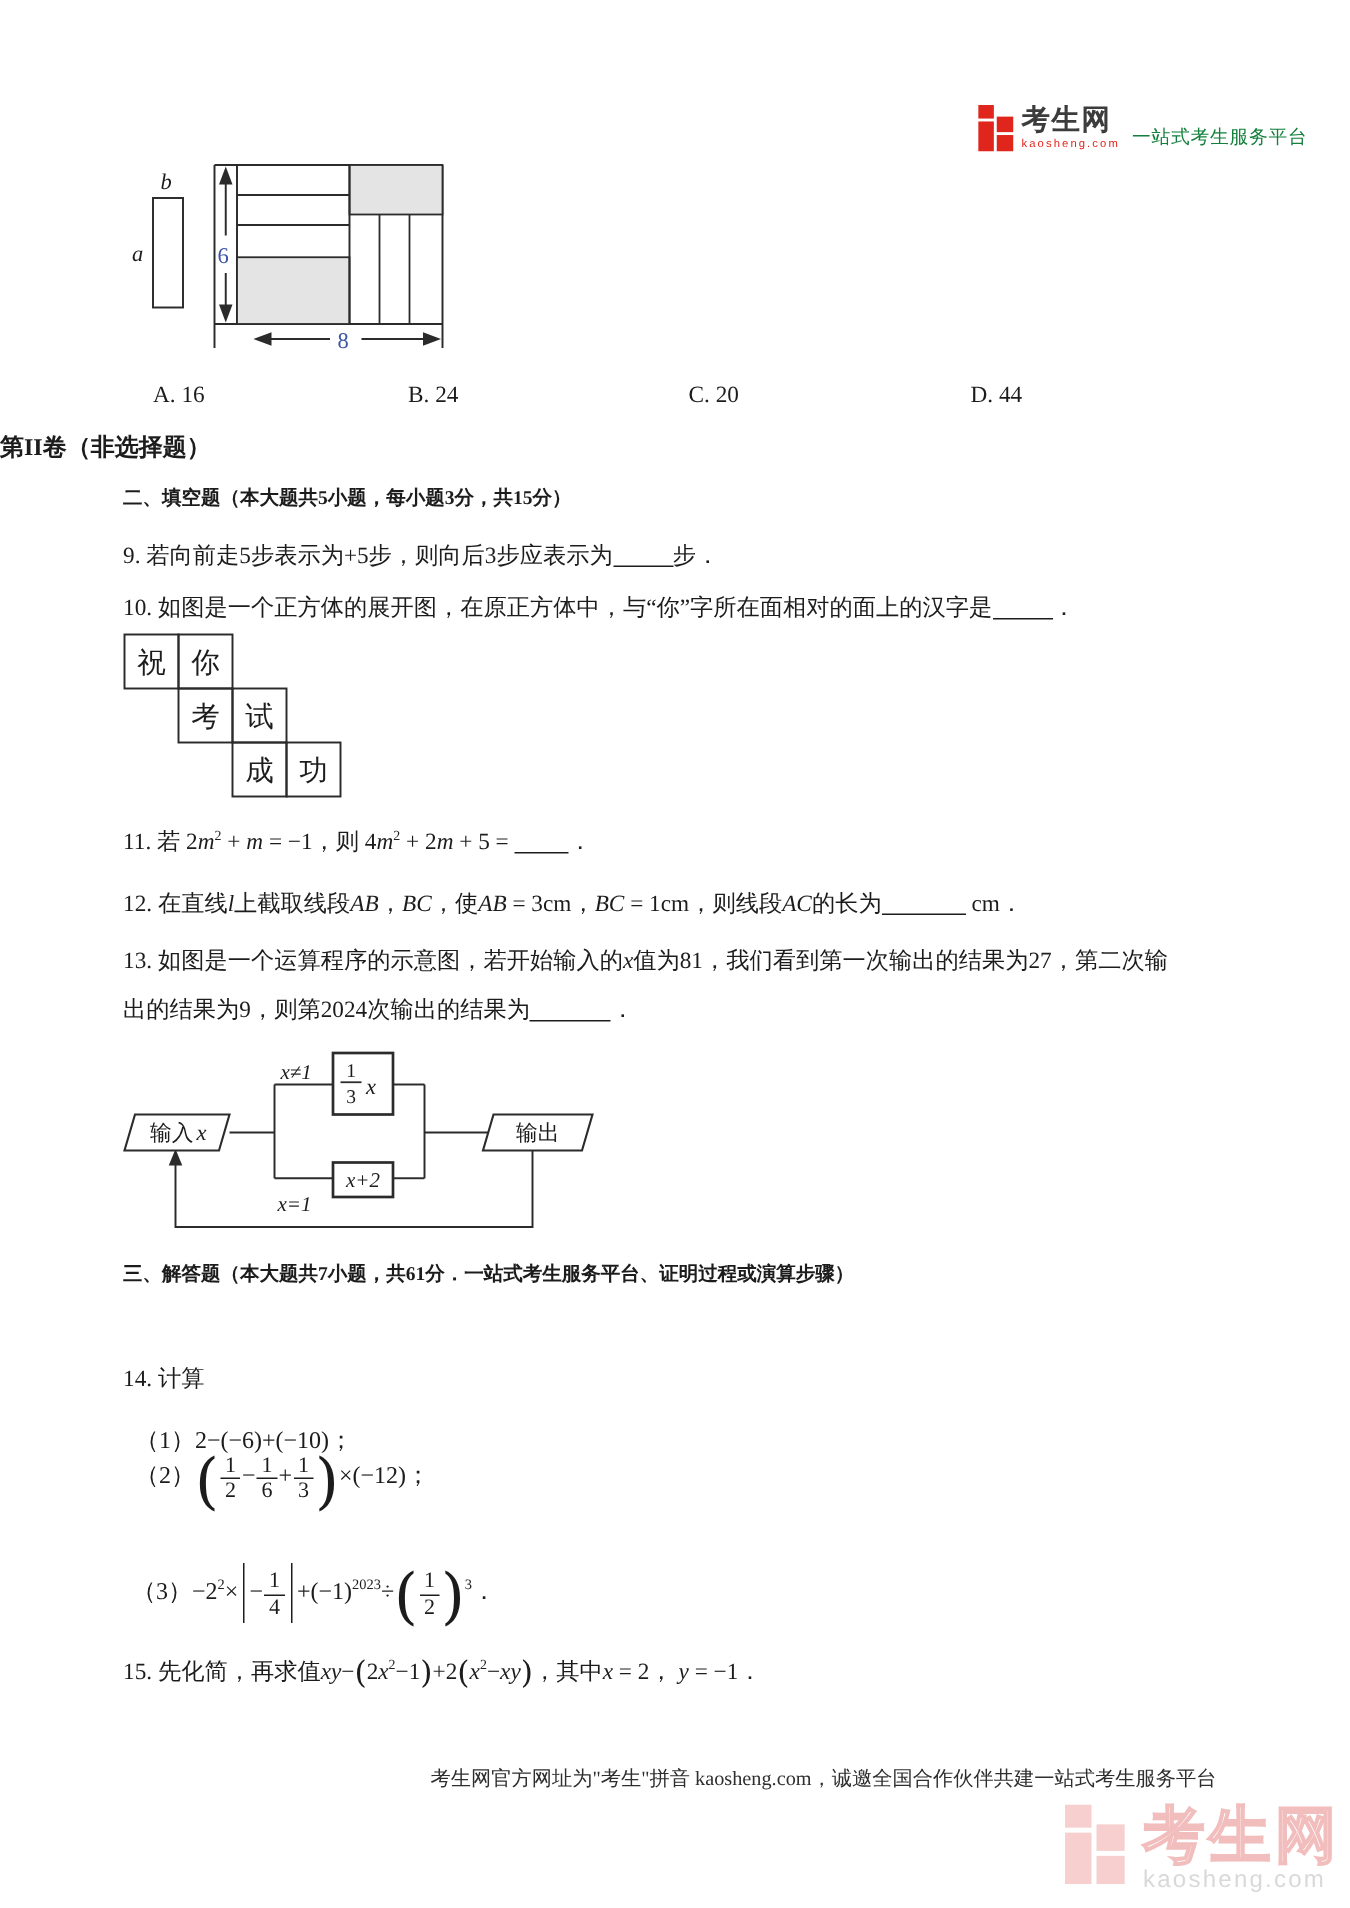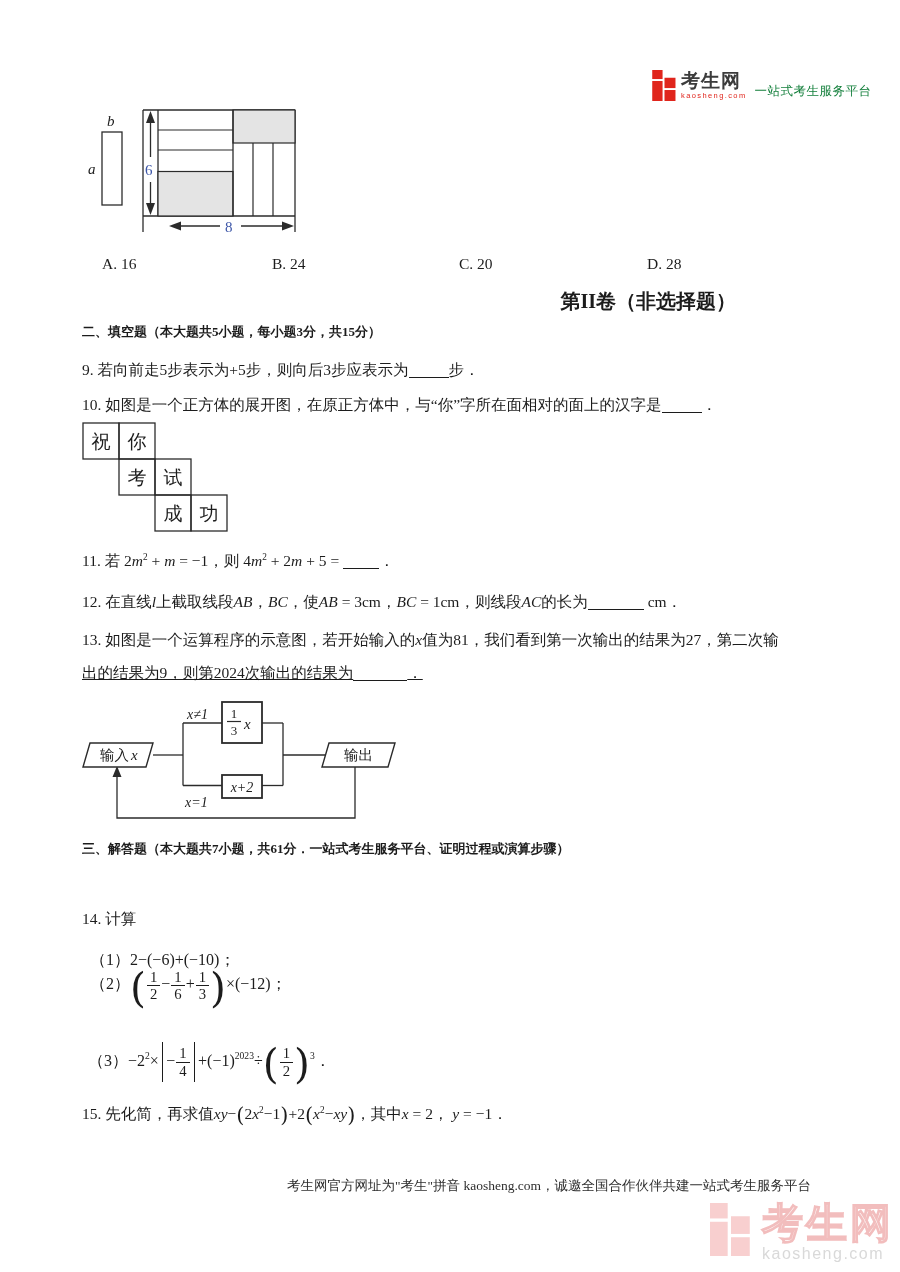--- a/index.html
+++ b/index.html
@@ -23,21 +23,21 @@
   .mi{font-style:italic;font-family:"Liberation Serif","DejaVu Serif",serif;}
   sup{font-size:0.6em;line-height:0;}
   .frac{display:inline-block;text-align:center;vertical-align:-0.68em;line-height:1.12;font-size:0.92em;margin:0 1px;}
   .fn{display:block;padding:0 3px;}
   .fd{display:block;border-top:1.2px solid #1c1c1c;padding:0 3px;}
   .bigp{font-size:2.55em;font-weight:100;vertical-align:-0.31em;line-height:0;font-family:"DejaVu Serif",serif;}
   .medp{font-size:1.35em;font-weight:300;vertical-align:-0.14em;line-height:0;font-family:"DejaVu Serif",serif;}
   .vbar{display:inline-block;width:1.4px;height:2.5em;background:#1c1c1c;vertical-align:middle;margin:0 3px;}
   .blank{display:inline-block;border-bottom:1.2px solid #1c1c1c;height:4px;vertical-align:-3px;}
   .bold-head{font-weight:bold;font-size:13px;white-space:nowrap;}
-  .center-title{left:0;width:736px;text-align:right;font-weight:bold;font-size:20px;}
+  .center-title{left:0;width:736px;text-align:left;font-weight:bold;font-size:16px;}
   .optrow span{font-size:15.5px;}
   .footer{font-size:13.5px;color:#2e2e2e;white-space:nowrap;}
   
   .wm{left:710px;top:1203px;display:flex;align-items:flex-start;}
   .wm-icon{width:42px;height:53px;display:block;}
   .wm-right{margin-left:10px;font-family:"Liberation Sans","DejaVu Sans",sans-serif;}
   .wm-name{font-size:41px;font-weight:bold;line-height:40px;letter-spacing:3px;
     color:transparent;-webkit-text-stroke:1.4px #f2bdbd;}
   .wm-domain{font-size:16px;color:#d9d9d9;letter-spacing:1.5px;margin-top:2px;}
   
@@ -93,21 +93,21 @@
   <line x1="156" y1="124" x2="200" y2="124" stroke="#2b2b2b" stroke-width="1.3"></line>
   <polygon points="84,124 96,119.5 96,128.5" fill="#2b2b2b"></polygon>
   <polygon points="209,124 197,119.5 197,128.5" fill="#2b2b2b"></polygon>
   <text x="140" y="130" font-size="15" fill="#3d56a8">8</text>
 </svg>
 
 <div class="abs optrow" style="left:0;top:255px;width:900px;">
   <span class="abs" style="left:84px;margin-left:18px;">A. 16</span>
   <span class="abs" style="left:272px;">B. 24</span>
   <span class="abs" style="left:459px;">C. 20</span>
-  <span class="abs" style="left:647px;">D. 28</span>
+  <span class="abs" style="left:647px;">D. 44</span>
 </div>
 
 <div class="abs center-title" style="top:288px;">第II卷（非选择题）</div>
 <div class="abs bold-head" style="left:82px;top:323px;">二、填空题（本大题共5小题，每小题3分，共15分）</div>
 
 <div class="abs mline" style="left:82px;top:360px;"><span class="mt">9. 若向前走5步表示为+5步，则向后3步应表示为</span><span class="blank" style="width: 40px;"></span><span class="mt">步．</span></div>
 <div class="abs mline" style="left:82px;top:395px;"><span class="mt">10. 如图是一个正方体的展开图，在原正方体中，与“你”字所在面相对的面上的汉字是</span><span class="blank" style="width: 40px;"></span><span class="mt">．</span></div>
 
 <svg class="abs" style="left:81px;top:421px;" width="150" height="114" viewBox="0 0 150 114">
   <g fill="none" stroke="#2b2b2b" stroke-width="1.3">
@@ -124,21 +124,21 @@
     <text x="56" y="63" class="cjk">考</text>
     <text x="92" y="63" class="cjk">试</text>
     <text x="92" y="99" class="cjk">成</text>
     <text x="128" y="99" class="cjk">功</text>
   </g>
 </svg>
 
 <div class="abs mline" style="left:82px;top:551px;"><span class="mt">11. 若 2</span><span class="mi">m</span><sup>2</sup><span class="mt"> + </span><span class="mi">m</span><span class="mt"> = −1，则 4</span><span class="mi">m</span><sup>2</sup><span class="mt"> + 2</span><span class="mi">m</span><span class="mt"> + 5 = </span><span class="blank" style="width: 36px;"></span><span class="mt">．</span></div>
 <div class="abs mline" style="left:82px;top:592px;"><span class="mt">12. 在直线</span><span class="mi">l</span><span class="mt">上截取线段</span><span class="mi">AB</span><span class="mt">，</span><span class="mi">BC</span><span class="mt">，使</span><span class="mi">AB</span><span class="mt"> = 3cm，</span><span class="mi">BC</span><span class="mt"> = 1cm，则线段</span><span class="mi">AC</span><span class="mt">的长为</span><span class="blank" style="width: 56px;"></span><span class="mt"> cm．</span></div>
 <div class="abs mline" style="left:82px;top:630px;"><span class="mt">13. 如图是一个运算程序的示意图，若开始输入的</span><span class="mi">x</span><span class="mt">值为81，我们看到第一次输出的结果为27，第二次输</span></div>
-<div class="abs mline" style="left:82px;top:663px;text-decoration:underline;"><span class="mt">出的结果为9，则第2024次输出的结果为</span><span class="blank" style="width: 54px;"></span><span class="mt">．</span></div>
+<div class="abs mline" style="left:82px;top:663px;"><span class="mt">出的结果为9，则第2024次输出的结果为</span><span class="blank" style="width: 54px;"></span><span class="mt">．</span></div>
 
 <svg class="abs" style="left:80px;top:696px;" width="330" height="130" viewBox="0 0 330 130">
   <g stroke="#2b2b2b" stroke-width="1.3" fill="none">
     <line x1="73" y1="59" x2="103" y2="59"></line>
     <line x1="103" y1="27" x2="103" y2="89.5"></line>
     <line x1="103" y1="27" x2="142" y2="27"></line>
     <line x1="182" y1="27" x2="203" y2="27"></line>
     <line x1="103" y1="89.5" x2="142" y2="89.5"></line>
     <line x1="182" y1="89.5" x2="203" y2="89.5"></line>
     <line x1="203" y1="27" x2="203" y2="89.5"></line>

